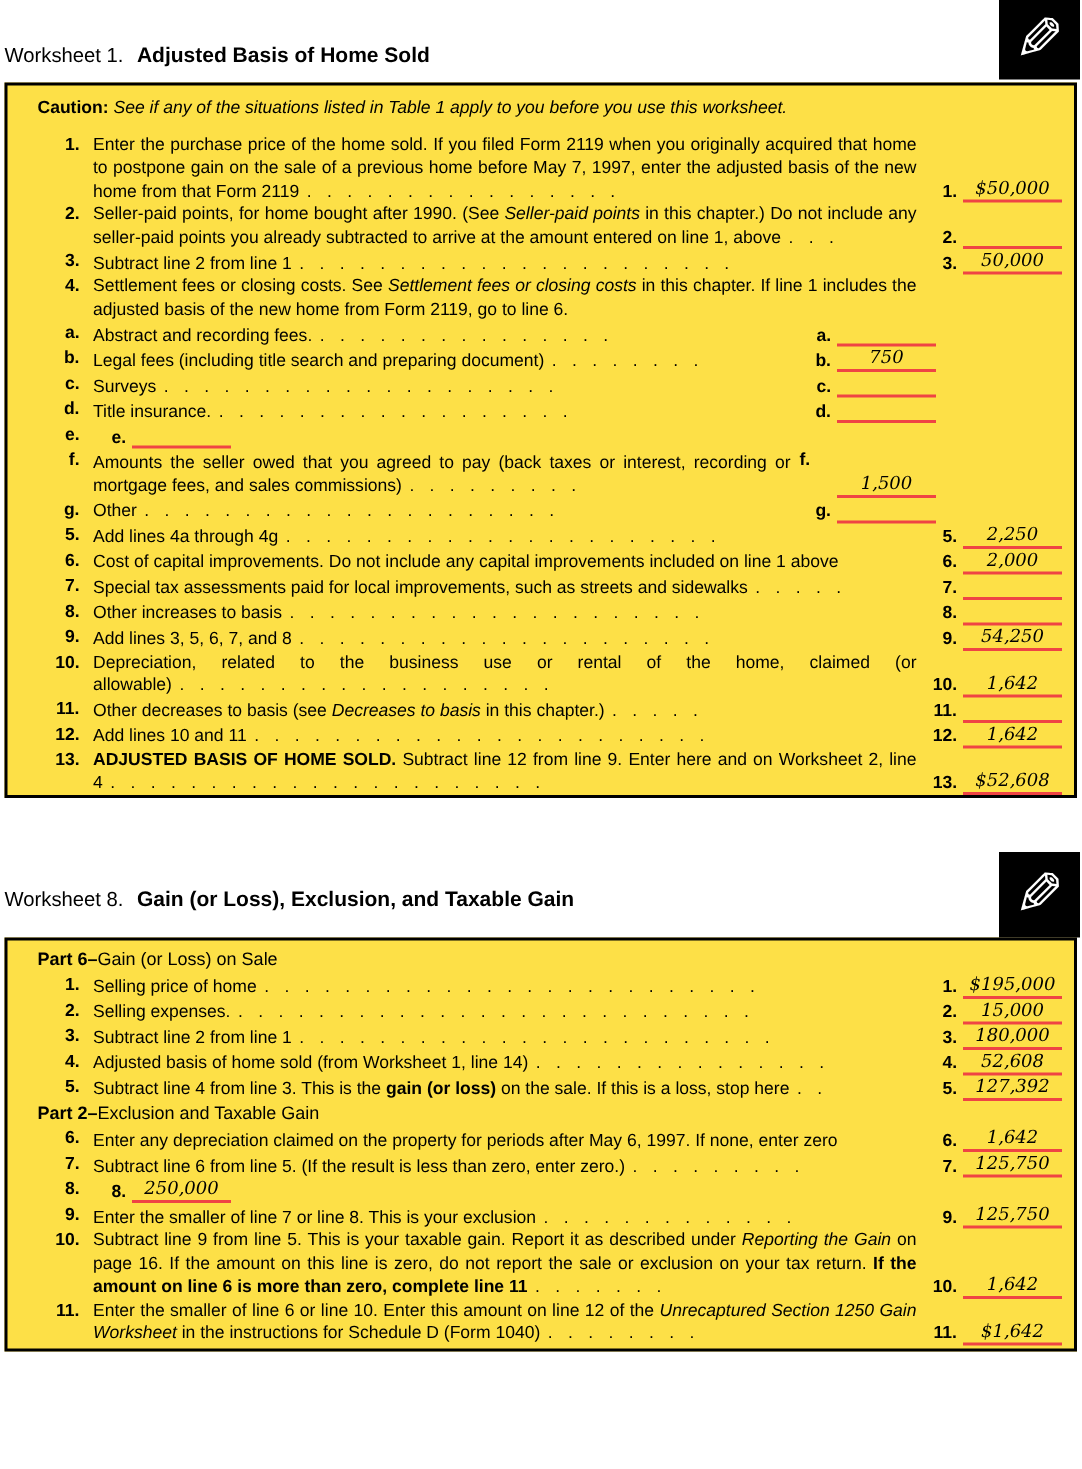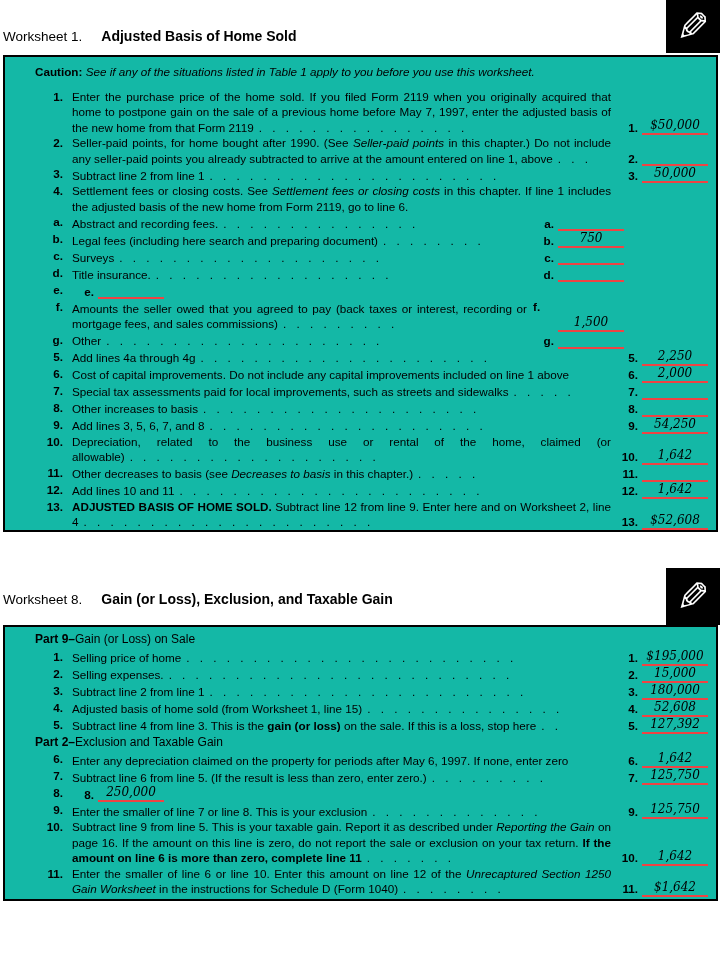--- a/index.html
+++ b/index.html
@@ -14,36 +14,36 @@
     line-height: 15.5px;
     overflow: hidden;
   }
   .chapter-header {
     position: absolute; top: 2px; left: 3px;
     font-weight: bold; font-size: 11.5px; letter-spacing: 0.2px;
   }
   .ws-title { position: absolute; left: 3px; font-size: 13.5px; white-space: nowrap; }
   .ws1-title { top: 29px; }
   .ws2-title { top: 592px; }
-  .ws-label { margin-right: 19px; }
+  .ws-label { margin-right: 9px; }
   .ws-name  { font-weight: bold; font-size: 14px; }
 
   .pencil-box {
     position: absolute; right: 1px; width: 54px; background: #000; color: #fff;
     display: flex; align-items: center; justify-content: center; z-index: 3;
   }
   .pencil-ws1 { top: 0; height: 53px; }
   .pencil-ws2 { top: 568px; height: 57px; }
   .pencil-glyph { display:inline-block; transform: scaleX(-1); font-size: 40px; line-height: 1; font-family: "DejaVu Sans", sans-serif; }
 
   .box {
     position: absolute; left: 3px; right: 3px;
-    border: 2px solid #000; background: #14b8a6;
+    border: 2px solid #000; background: #fde047;
     box-sizing: border-box;
-    padding: 7px 8px 4px 28px;
+    padding: 7px 8px 4px 18px;
     overflow: hidden;
   }
   .box1 { top: 55px; height: 477px; }
   .box2 { top: 625px; height: 276px; padding-top: 4px; }
 
   .caution { margin: 0 0 9px 2px; }
   .part-header { margin: 1px 0 1px 2px; font-size: 12px; }
 
   .row { display: flex; align-items: flex-end; }
   .row .num {
@@ -119,21 +119,21 @@
         <div class="row">
           <div class="num">a.</div>
           <div class="body"><span>Abstract and recording fees.</span><span class="dots">. . . . . . . . . . . . . . .</span></div>
           <div class="amt sub">
             <span class="ref">a.</span>
             <span class="line"><span class="val"></span></span>
           </div>
         </div>
         <div class="row">
           <div class="num">b.</div>
-          <div class="body"><span>Legal fees (including here search and preparing document)</span><span class="dots">. . . . . . . .</span></div>
+          <div class="body"><span>Legal fees (including title search and preparing document)</span><span class="dots">. . . . . . . .</span></div>
           <div class="amt sub">
             <span class="ref">b.</span>
             <span class="line"><span class="val">750</span></span>
           </div>
         </div>
         <div class="row">
           <div class="num">c.</div>
           <div class="body"><span>Surveys</span><span class="dots">. . . . . . . . . . . . . . . . . . . .</span></div>
           <div class="amt sub">
             <span class="ref">c.</span>
@@ -252,21 +252,21 @@
   <div class="pencil-box pencil-ws2">
     <span class="pencil-glyph">✎</span>
   </div>
 
   <div class="ws-title ws2-title">
     <span class="ws-label">Worksheet 8.</span><span class="ws-name">Gain (or Loss), Exclusion, and Taxable Gain</span>
   </div>
 
   <div class="box box2">
     <div id="ws2-parts">
-        <div class="part-header"><span class="b">Part 9–</span><span>Gain (or Loss) on Sale</span></div>
+        <div class="part-header"><span class="b">Part 6–</span><span>Gain (or Loss) on Sale</span></div>
         <div>
           <div class="row">
             <div class="num">1.</div>
             <div class="body"><span>Selling price of home</span><span class="dots">. . . . . . . . . . . . . . . . . . . . . . . . .</span></div>
             <div class="amt main">
               <span class="ref">1.</span>
               <span class="line"><span class="val">$195,000</span></span>
             </div>
           </div>
           <div class="row">
@@ -280,21 +280,21 @@
           <div class="row">
             <div class="num">3.</div>
             <div class="body"><span>Subtract line 2 from line 1</span><span class="dots">. . . . . . . . . . . . . . . . . . . . . . . .</span></div>
             <div class="amt main">
               <span class="ref">3.</span>
               <span class="line"><span class="val">180,000</span></span>
             </div>
           </div>
           <div class="row">
             <div class="num">4.</div>
-            <div class="body"><span>Adjusted basis of home sold (from Worksheet 1, line 15)</span><span class="dots">. . . . . . . . . . . . . . .</span></div>
+            <div class="body"><span>Adjusted basis of home sold (from Worksheet 1, line 14)</span><span class="dots">. . . . . . . . . . . . . . .</span></div>
             <div class="amt main">
               <span class="ref">4.</span>
               <span class="line"><span class="val">52,608</span></span>
             </div>
           </div>
           <div class="row">
             <div class="num">5.</div>
             <div class="body"><span>Subtract line 4 from line 3. This is the </span><span class="b">gain (or loss)</span><span> on the sale. If this is a loss, stop here</span><span class="dots">. .</span></div>
             <div class="amt main">
               <span class="ref">5.</span>

